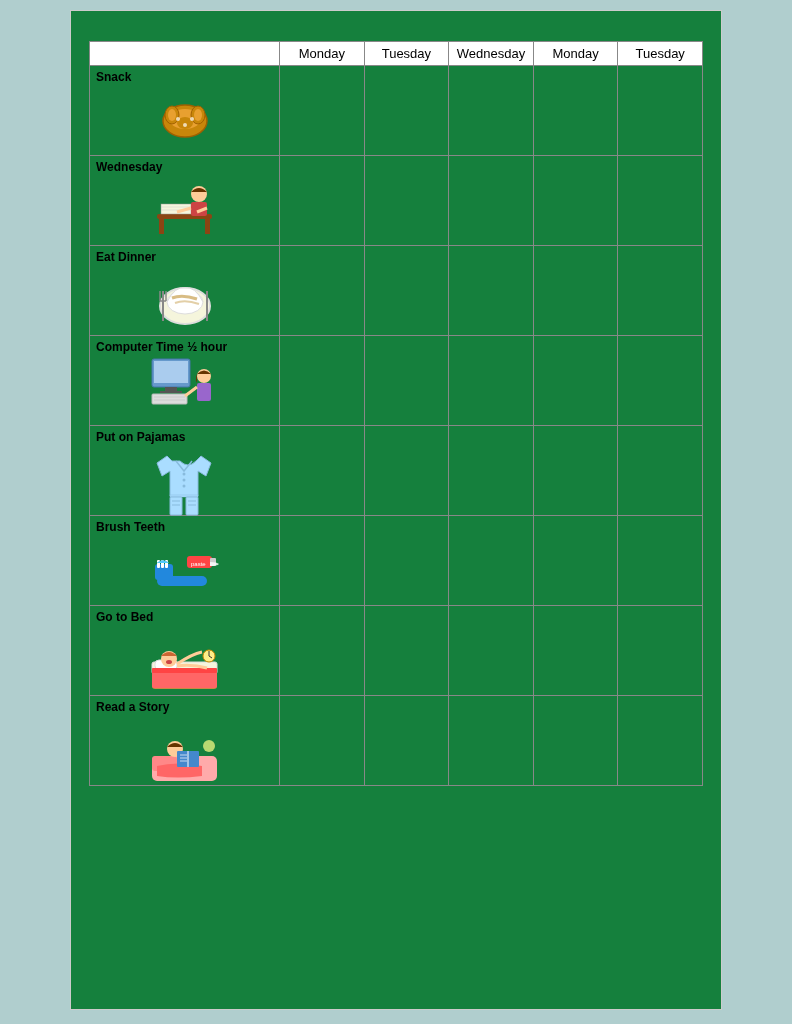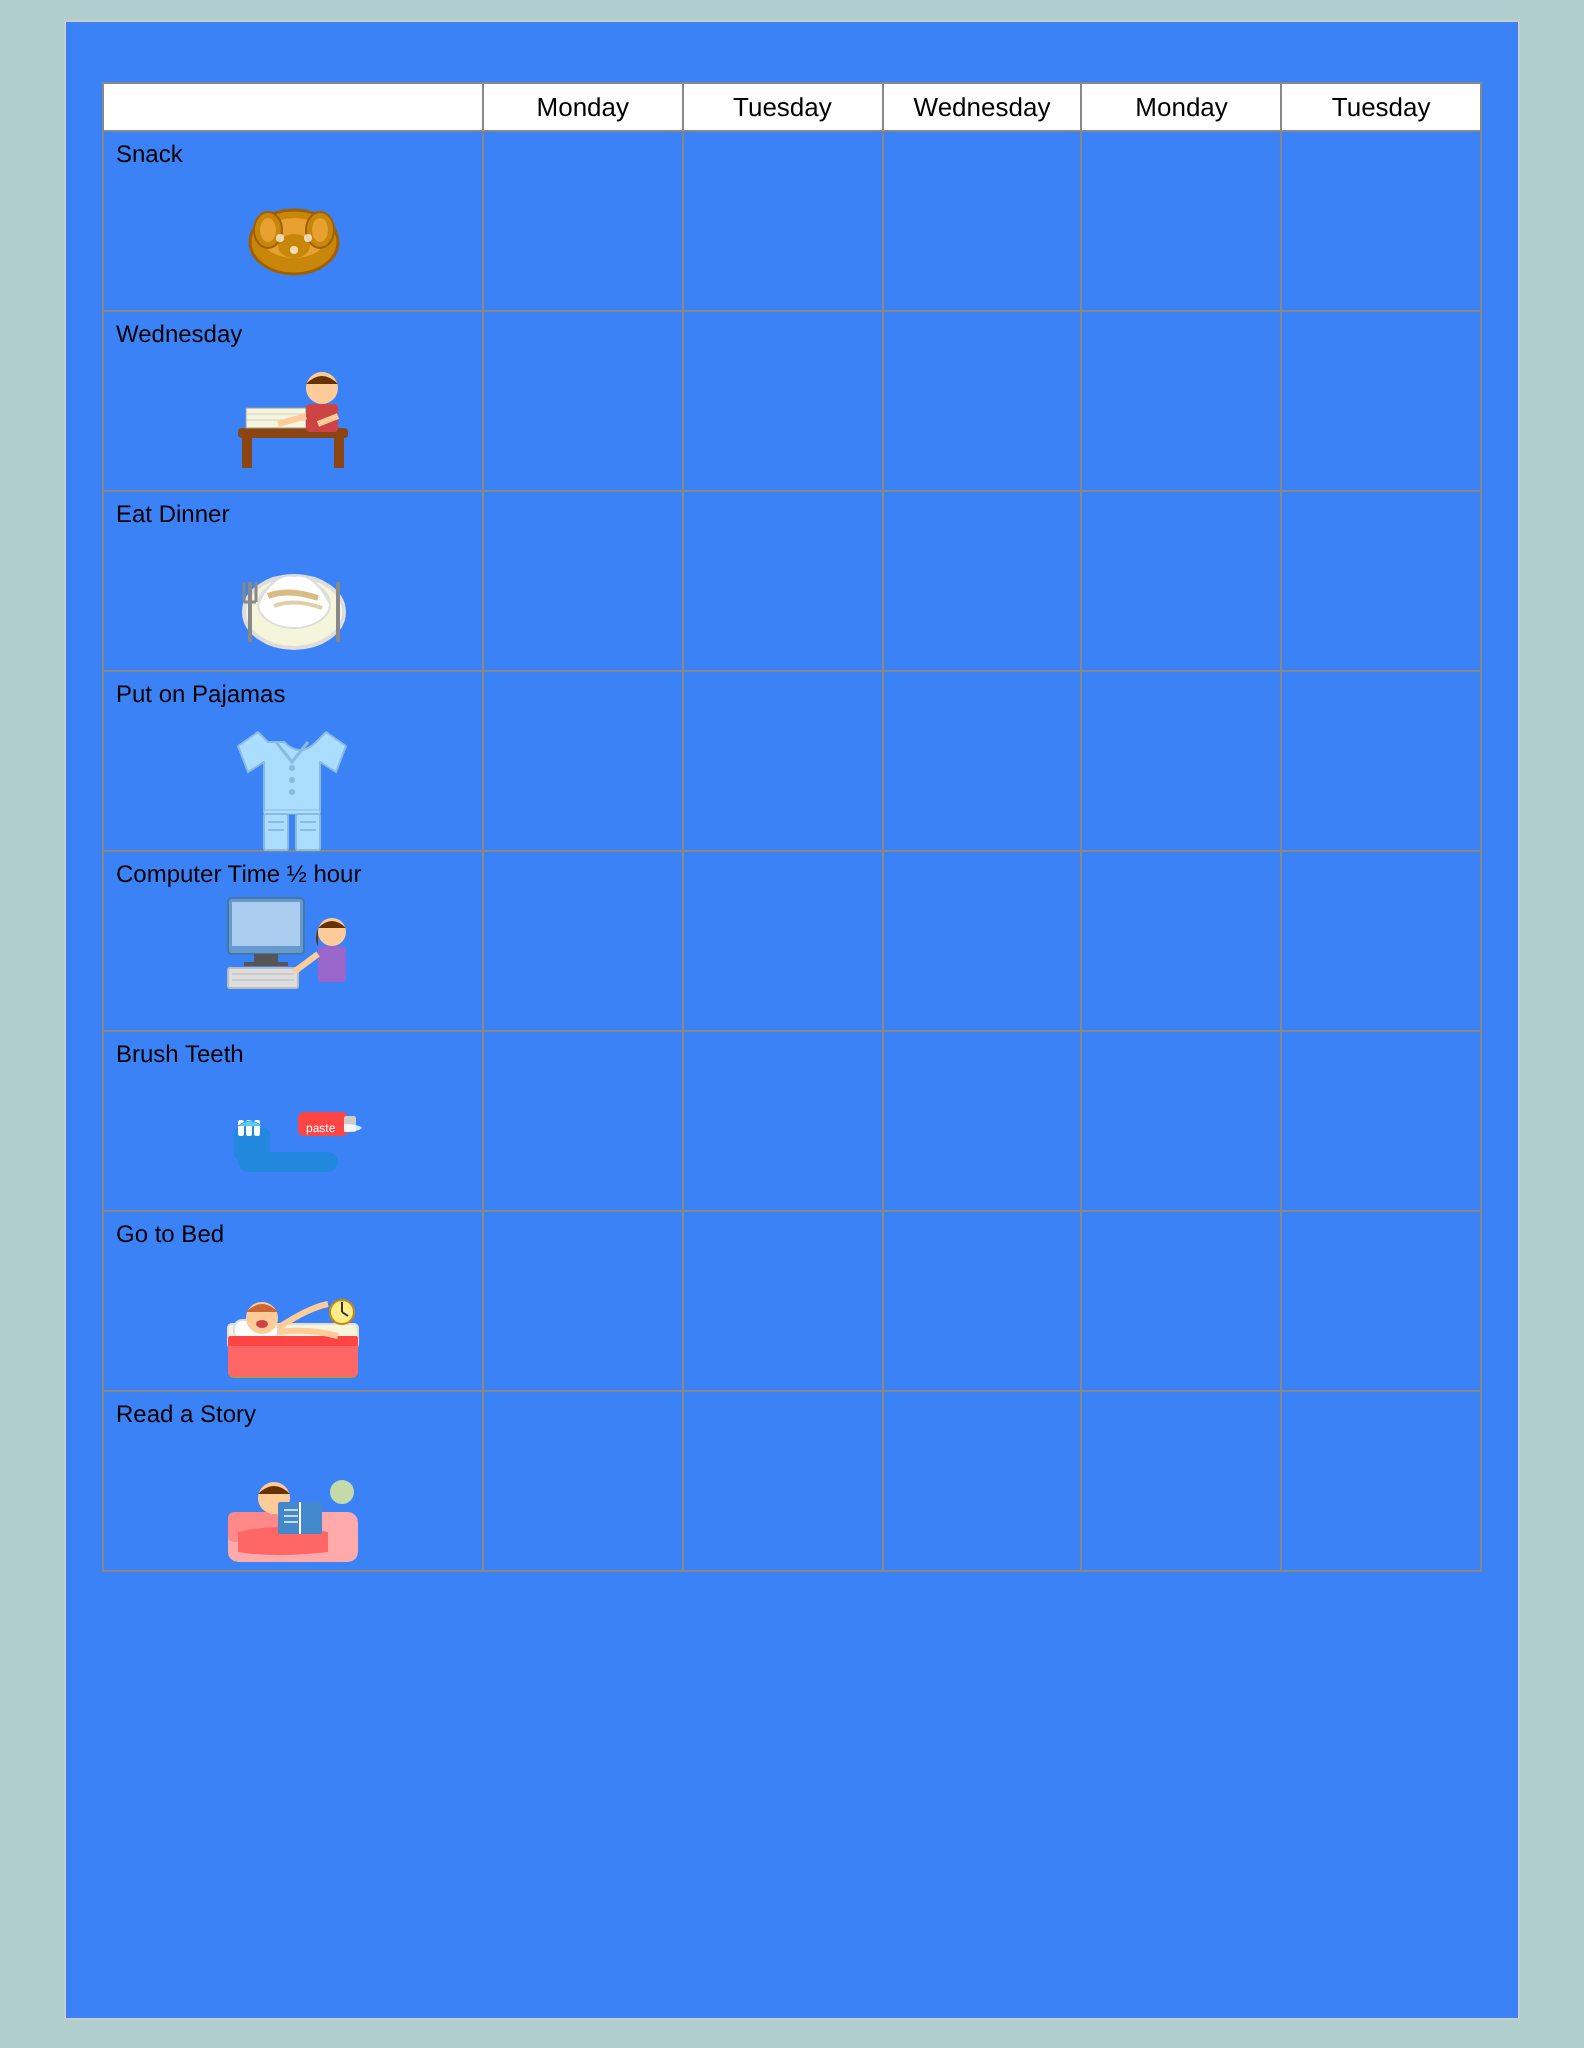--- a/index.html
+++ b/index.html
@@ -6,22 +6,22 @@
     body {
       background: #b0cece;
       display: flex;
       justify-content: center;
       align-items: flex-start;
       min-height: 1024px;
       font-family: Arial, sans-serif;
       padding: 10px;
     }
     .page {
-      background: #3b82f6;
-      width: 728px;
+      background: #15803d;
+      width: 652px;
       min-height: 1000px;
       padding: 18px 18px 18px 18px;
       border: 1px solid #ccc;
     }
     .page-title {
       text-align: center;
       font-weight: bold;
       font-size: 14px;
       margin-bottom: 12px;
       letter-spacing: 1px;
@@ -45,21 +45,21 @@
     .row-label {
       width: 190px;
       min-width: 190px;
     }
     .row-label-cell {
       padding: 4px 6px;
       vertical-align: top;
     }
     .activity-name {
       font-size: 12px;
-      font-weight: normal;
+      font-weight: bold;
       margin-bottom: 2px;
     }
     .day-cell {
       height: 90px;
     }
     
     .icon-area {
       width: 80px;
       height: 65px;
       margin: 0 auto;
@@ -167,71 +167,71 @@
             </div>
           </td>
           <td class="day-cell"></td>
           <td class="day-cell"></td>
           <td class="day-cell"></td>
           <td class="day-cell"></td>
           <td class="day-cell"></td>
         </tr>
         <tr>
           <td class="row-label-cell">
+            <div class="activity-name">Computer Time ½ hour</div>
+            <div class="icon-area">
+              <svg width="75" height="70" viewBox="0 0 75 70">
+
+        <rect x="5" y="5" width="38" height="28" fill="#6699cc" rx="2" stroke="#4477aa" stroke-width="1"></rect>
+        <rect x="7" y="7" width="34" height="22" fill="#aaccee"></rect>
+        <rect x="18" y="33" width="12" height="4" fill="#555"></rect>
+        <rect x="13" y="37" width="22" height="2" fill="#555"></rect>
+
+        <rect x="5" y="40" width="35" height="10" fill="#ddd" rx="1" stroke="#bbb" stroke-width="1"></rect>
+        <line x1="7" y1="43" x2="38" y2="43" stroke="#bbb" stroke-width="0.5"></line>
+        <line x1="7" y1="46" x2="38" y2="46" stroke="#bbb" stroke-width="0.5"></line>
+
+        <circle cx="57" cy="22" r="7" fill="#ffcc99"></circle>
+        <rect x="50" y="29" width="14" height="18" fill="#9966cc" rx="2"></rect>
+
+        <line x1="50" y1="33" x2="38" y2="42" stroke="#ffcc99" stroke-width="3"></line>
+
+        <path d="M50 20 Q57 13 64 20" fill="#663300"></path>
+        <path d="M50 20 Q48 26 50 29" fill="#663300"></path>
+      </svg>
+            </div>
+          </td>
+          <td class="day-cell"></td>
+          <td class="day-cell"></td>
+          <td class="day-cell"></td>
+          <td class="day-cell"></td>
+          <td class="day-cell"></td>
+        </tr>
+        <tr>
+          <td class="row-label-cell">
             <div class="activity-name">Put on Pajamas</div>
             <div class="icon-area">
               <svg width="65" height="75" viewBox="0 0 65 75">
 
         <path d="M20 20 L15 15 L5 22 L10 35 L18 30 L18 55 L46 55 L46 30 L54 35 L59 22 L49 15 L44 20 Q36 28 28 20 Z" fill="#aaddff" stroke="#88bbdd" stroke-width="1"></path>
 
         <path d="M24 20 L32 30 L40 20" fill="none" stroke="#88bbdd" stroke-width="1.5"></path>
 
         <circle cx="32" cy="33" r="1.5" fill="#88bbdd"></circle>
         <circle cx="32" cy="39" r="1.5" fill="#88bbdd"></circle>
         <circle cx="32" cy="45" r="1.5" fill="#88bbdd"></circle>
 
         <rect x="18" y="54" width="28" height="2" fill="#aaddff" stroke="#88bbdd" stroke-width="0.5"></rect>
         <rect x="18" y="56" width="12" height="18" fill="#aaddff" stroke="#88bbdd" stroke-width="1" rx="1"></rect>
         <rect x="34" y="56" width="12" height="18" fill="#aaddff" stroke="#88bbdd" stroke-width="1" rx="1"></rect>
 
         <line x1="20" y1="60" x2="28" y2="60" stroke="#88bbdd" stroke-width="1"></line>
         <line x1="20" y1="64" x2="28" y2="64" stroke="#88bbdd" stroke-width="1"></line>
         <line x1="36" y1="60" x2="44" y2="60" stroke="#88bbdd" stroke-width="1"></line>
         <line x1="36" y1="64" x2="44" y2="64" stroke="#88bbdd" stroke-width="1"></line>
-      </svg>
-            </div>
-          </td>
-          <td class="day-cell"></td>
-          <td class="day-cell"></td>
-          <td class="day-cell"></td>
-          <td class="day-cell"></td>
-          <td class="day-cell"></td>
-        </tr>
-        <tr>
-          <td class="row-label-cell">
-            <div class="activity-name">Computer Time ½ hour</div>
-            <div class="icon-area">
-              <svg width="75" height="70" viewBox="0 0 75 70">
-
-        <rect x="5" y="5" width="38" height="28" fill="#6699cc" rx="2" stroke="#4477aa" stroke-width="1"></rect>
-        <rect x="7" y="7" width="34" height="22" fill="#aaccee"></rect>
-        <rect x="18" y="33" width="12" height="4" fill="#555"></rect>
-        <rect x="13" y="37" width="22" height="2" fill="#555"></rect>
-
-        <rect x="5" y="40" width="35" height="10" fill="#ddd" rx="1" stroke="#bbb" stroke-width="1"></rect>
-        <line x1="7" y1="43" x2="38" y2="43" stroke="#bbb" stroke-width="0.5"></line>
-        <line x1="7" y1="46" x2="38" y2="46" stroke="#bbb" stroke-width="0.5"></line>
-
-        <circle cx="57" cy="22" r="7" fill="#ffcc99"></circle>
-        <rect x="50" y="29" width="14" height="18" fill="#9966cc" rx="2"></rect>
-
-        <line x1="50" y1="33" x2="38" y2="42" stroke="#ffcc99" stroke-width="3"></line>
-
-        <path d="M50 20 Q57 13 64 20" fill="#663300"></path>
-        <path d="M50 20 Q48 26 50 29" fill="#663300"></path>
       </svg>
             </div>
           </td>
           <td class="day-cell"></td>
           <td class="day-cell"></td>
           <td class="day-cell"></td>
           <td class="day-cell"></td>
           <td class="day-cell"></td>
         </tr>
         <tr>

